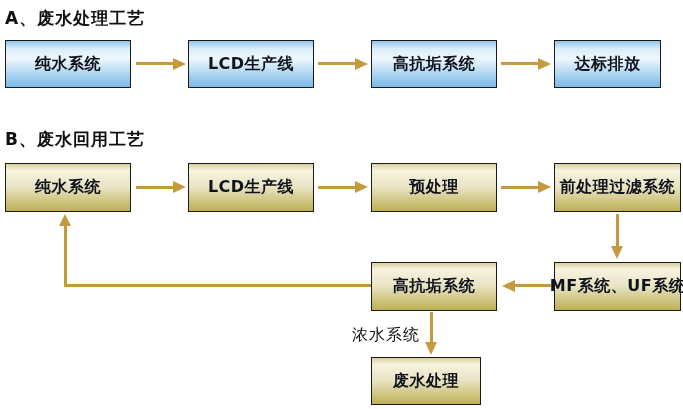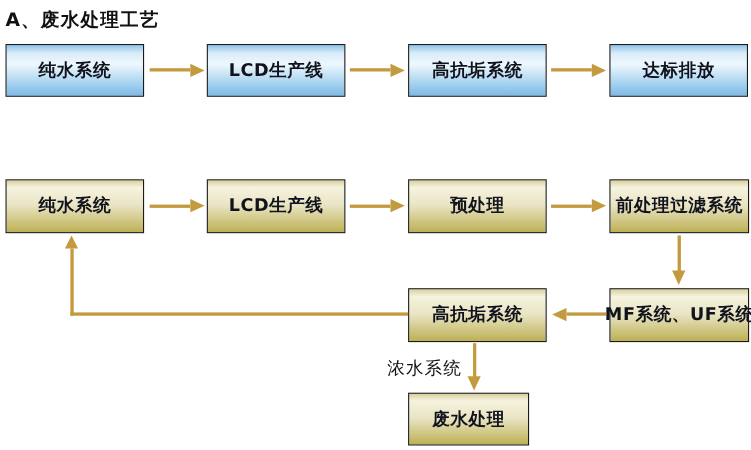--- a/index.html
+++ b/index.html
@@ -66,29 +66,30 @@
 </head>
 <body>
 
 <div class="canvas">
 
   <div class="heading" style="left:5px; top:7px;">A、废水处理工艺</div>
 
   <div class="node blue" style="left:5px;   top:40px; width:126px; height:48px;">纯水系统</div>
   <div class="node blue" style="left:188px; top:40px; width:126px; height:48px;">LCD生产线</div>
   <div class="node blue" style="left:371px; top:40px; width:126px; height:48px;">高抗垢系统</div>
-  <div class="node blue" style="left:554px; top:40px; width:126px; height:48px;">达标排放</div>
+  <div class="node blue" style="left:554px; top:40px; width:107px; height:48px;">达标排放</div>
 
   <div class="shaft-h" style="left:136px; top:62px; width:37px;"></div>
   <div class="head right" style="left:173px; top:58px;"></div>
   <div class="shaft-h" style="left:318px; top:62px; width:37px;"></div>
   <div class="head right" style="left:355px; top:58px;"></div>
   <div class="shaft-h" style="left:501px; top:62px; width:37px;"></div>
   <div class="head right" style="left:538px; top:58px;"></div>
 
+  <div class="heading" style="left:5px; top:128px;">B、废水回用工艺</div>
 
   <div class="node gold" style="left:5px;   top:163px; width:126px; height:49px;">纯水系统</div>
   <div class="node gold" style="left:188px; top:163px; width:126px; height:49px;">LCD生产线</div>
   <div class="node gold" style="left:371px; top:163px; width:126px; height:49px;">预处理</div>
   <div class="node gold" style="left:554px; top:163px; width:127px; height:49px;">前处理过滤系统</div>
 
   <div class="shaft-h" style="left:136px; top:186px; width:37px;"></div>
   <div class="head right" style="left:173px; top:181px;"></div>
   <div class="shaft-h" style="left:318px; top:186px; width:37px;"></div>
   <div class="head right" style="left:355px; top:181px;"></div>

